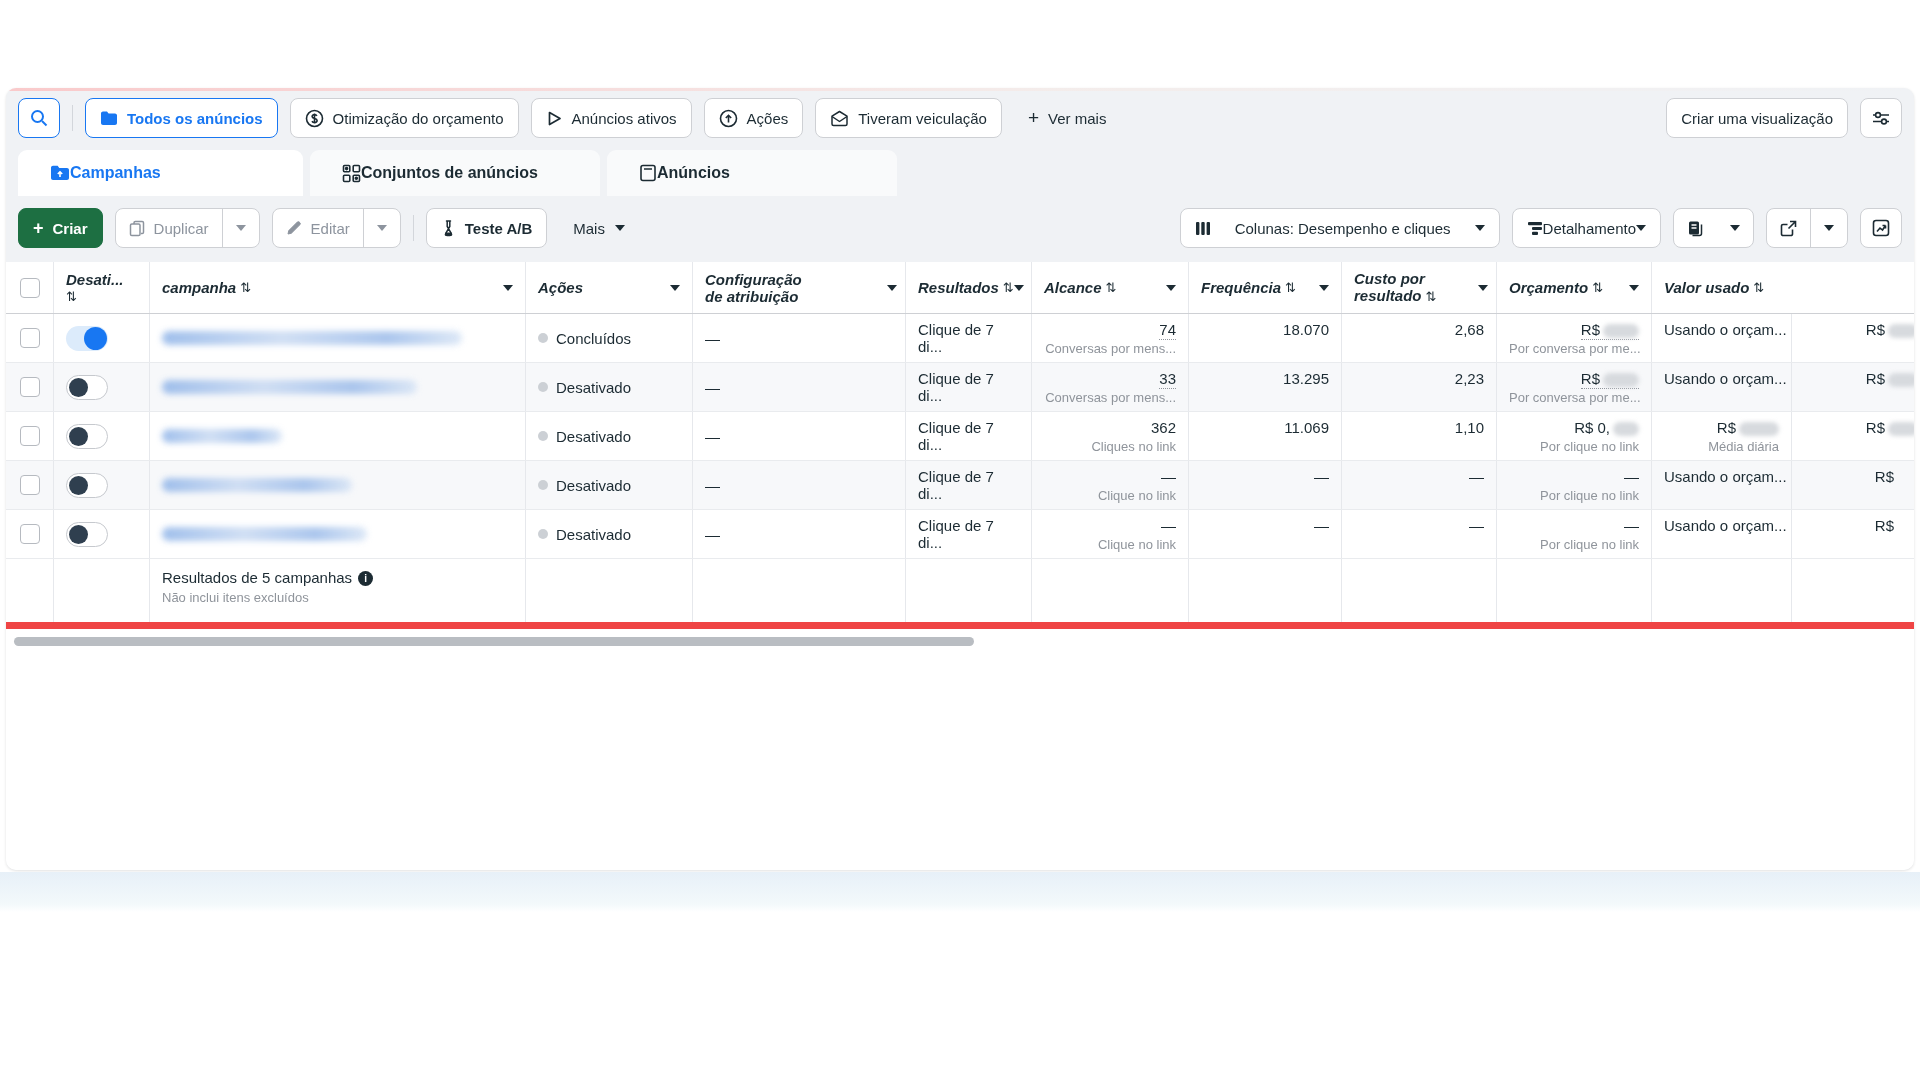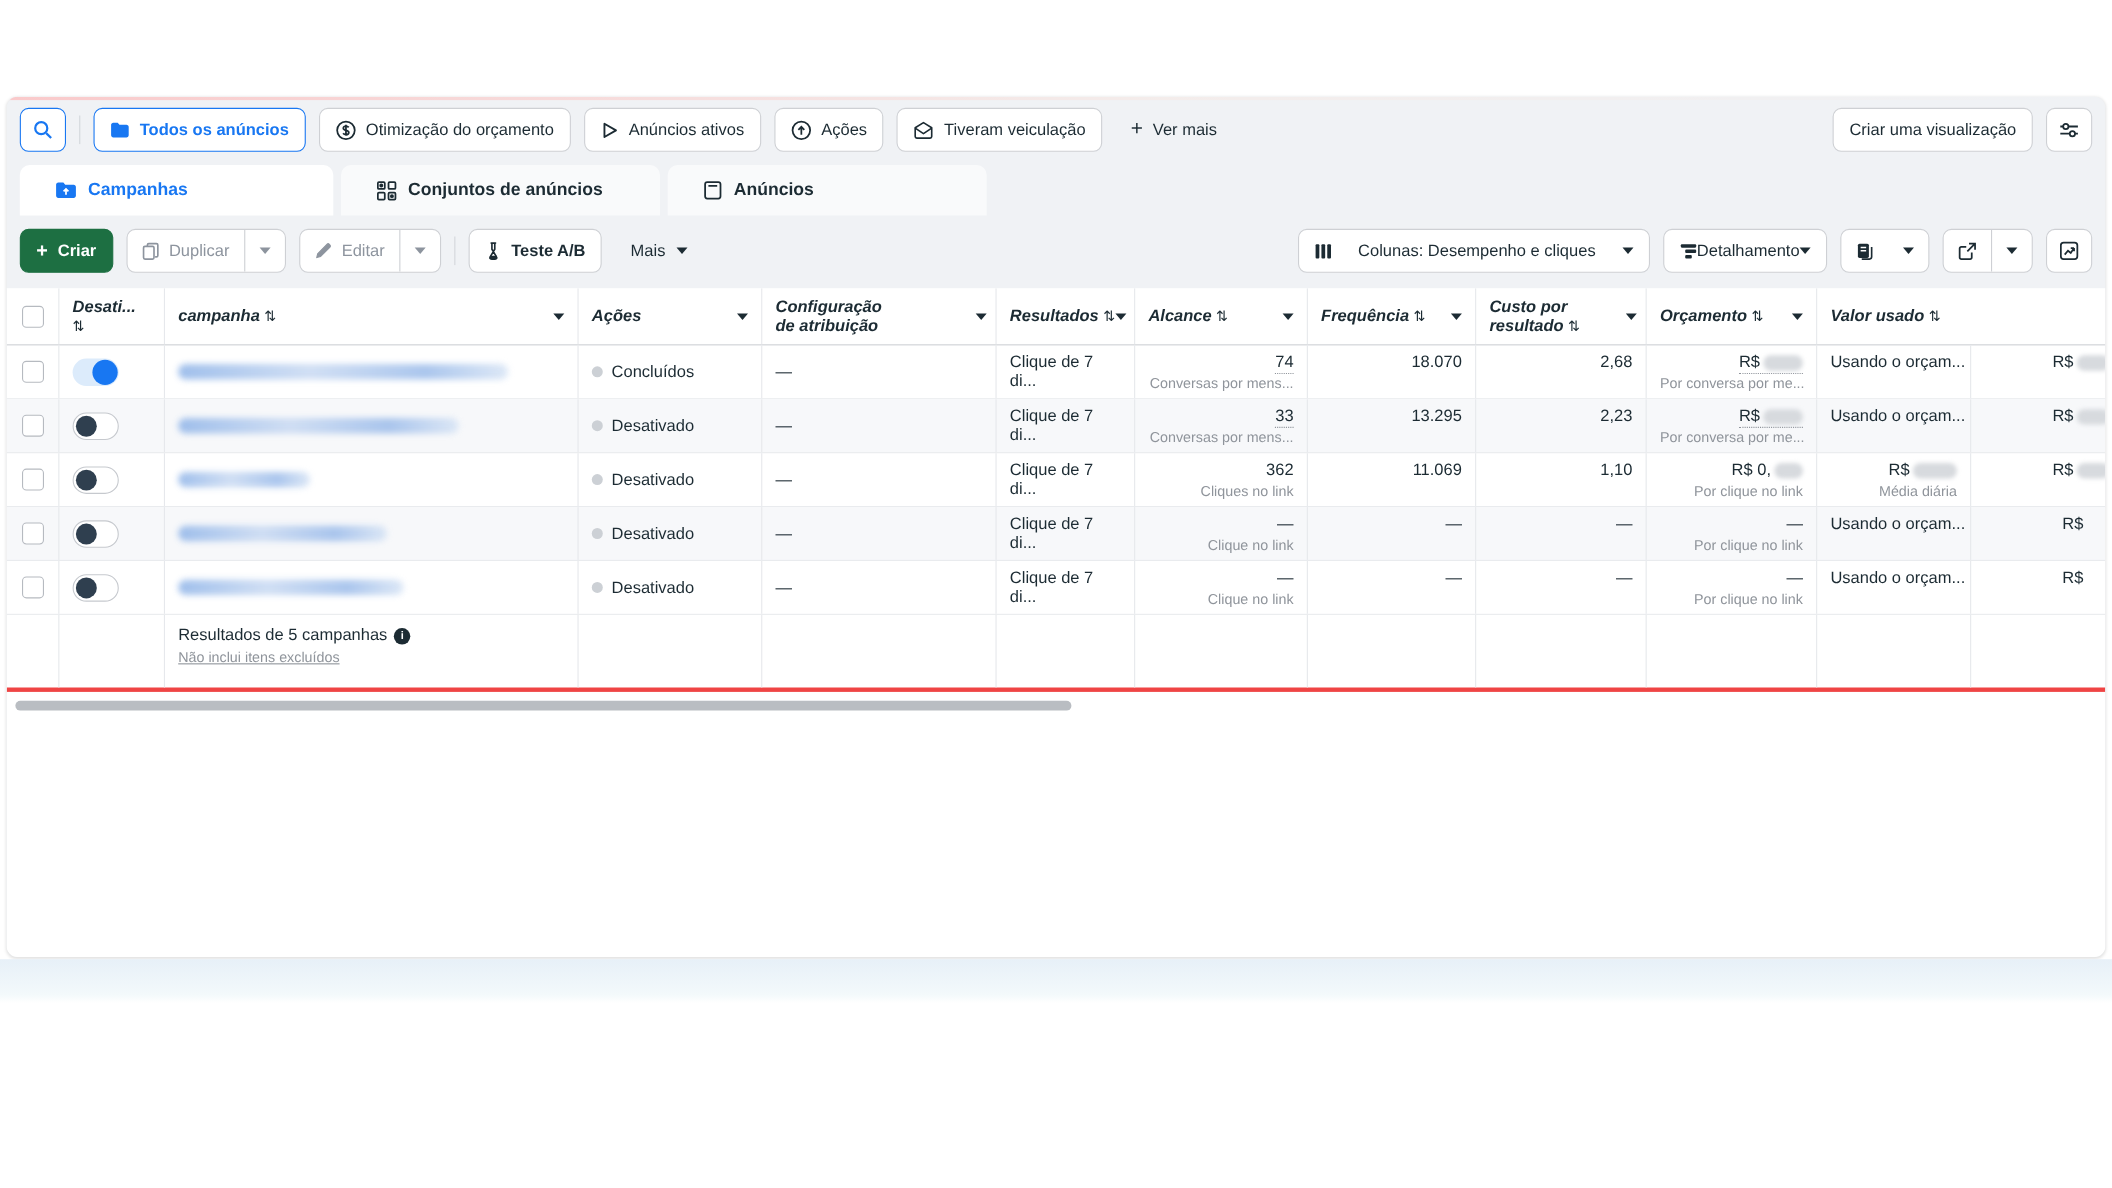--- a/index.html
+++ b/index.html
@@ -18,21 +18,21 @@
   .vdiv { width:1px; height:26px; background:#d3d6db; }
   .spacer { flex:1; }
 
   
   .search-row { flex:0 0 36px; margin-top:6px; }
   .search-input { width:100%; height:36px; border:1px solid #e3e6ea; border-radius:8px; background:#fff; padding:0 14px; font-size:15px; color:#1c2b33; font-family:inherit; }
   .search-input::placeholder { color:#8a8d91; }
 
   
   .tabs-row { display:flex; align-items:center; margin-top:10px; flex:0 0 46px; gap:7px; }
-  .tab { display:inline-flex; align-items:center; gap:10px; height:46px; border-radius:9px 9px 0 0; padding-left:32px; font-size:16px; font-weight:600; cursor:pointer; }
+  .tab { display:inline-flex; align-items:center; height:46px; border-radius:9px 9px 0 0; padding-left:32px; font-size:16px; font-weight:600; cursor:pointer; }
   .tab.active { background:#fff; color:#1877f2; font-weight:700; width:285px; }
   .tab.inactive { background:rgba(255,255,255,.62); color:#1c2b33; width:290px; }
   .date-btn { margin-left:auto; font-weight:600; }
   .caret { width:0; height:0; border-left:5px solid transparent; border-right:5px solid transparent; border-top:6px solid #1c2b33; display:inline-block; }
 
   
   .action-row { display:flex; align-items:center; gap:12px; margin-top:8px; flex:0 0 48px; }
   .btn.green { background:#1d6f42; border-color:#1d6f42; color:#fff; font-weight:700; }
   .split { display:inline-flex; height:40px; border:1px solid #ced0d4; border-radius:8px; background:#fff; overflow:hidden; }
   .split .seg { display:inline-flex; align-items:center; gap:9px; padding:0 13px; font-size:15px; font-weight:500; cursor:pointer; }
@@ -65,21 +65,21 @@
   .toggle { width:42px; height:25px; border-radius:13px; position:relative; cursor:pointer; }
   .toggle.on { background:#dcebfb; }
   .toggle.on .knob { position:absolute; right:1px; top:1px; width:23px; height:23px; border-radius:50%; background:#1877f2; }
   .toggle.off { background:#fff; border:1px solid #c6c9ce; }
   .toggle.off .knob { position:absolute; left:2px; top:2px; width:19px; height:19px; border-radius:50%; background:#2f3f4f; }
 
   .name-blur { display:inline-block; height:14px; border-radius:7px; background:linear-gradient(90deg,#8fb4e8,#c8d9f2 40%,#9cbcea 75%,#d7e4f5); filter:blur(3px); opacity:.85; }
   .blur-sm { display:inline-block; vertical-align:middle; width:36px; height:14px; border-radius:7px; background:#d7dade; filter:blur(2px); margin-left:3px; }
   .valor-cell .val { margin-right:-16px; }
 
-  .footer-row { height:70px; font-size:15px; border-bottom:4px solid #ef4444; }
+  .footer-row { height:70px; font-size:15px; border-bottom:7px solid #ef4444; }
   .footer-row .td { padding-top:10px; }
   .info { display:inline-flex; width:15px; height:15px; border-radius:50%; background:#1c2b33; color:#fff; font-size:10px; font-weight:700; align-items:center; justify-content:center; margin-left:6px; vertical-align:1px; font-style:normal; }
   .hscroll { height:10px; margin:8px 0 0 8px; position:relative; }
   .hscroll .thumb { position:absolute; left:0; top:0; width:960px; height:9px; border-radius:5px; background:#b9bdc2; }
 
   svg { display:block; }
 </style>
 </head>
 <body>
 
@@ -580,21 +580,21 @@
       <div class="td num valor-cell" style="padding-right:20px;">
           <span class="val" style="margin-right:0;">R$</span>
         </div>
     </div>
 
     <div class="tr footer-row">
       <div class="td"></div>
       <div class="td"></div>
       <div class="td">
         <span style="font-weight:500;">Resultados de 5 campanhas</span><span class="info">i</span>
-        <span class="sub" style="margin-top:3px;text-decoration:underline;">Não inclui itens excluídos</span>
+        <span class="sub" style="margin-top:3px;">Não inclui itens excluídos</span>
       </div>
       <div class="td"></div>
         <div class="td"></div>
         <div class="td"></div>
         <div class="td"></div>
         <div class="td"></div>
         <div class="td"></div>
         <div class="td"></div>
         <div class="td"></div>
         <div class="td"></div>

